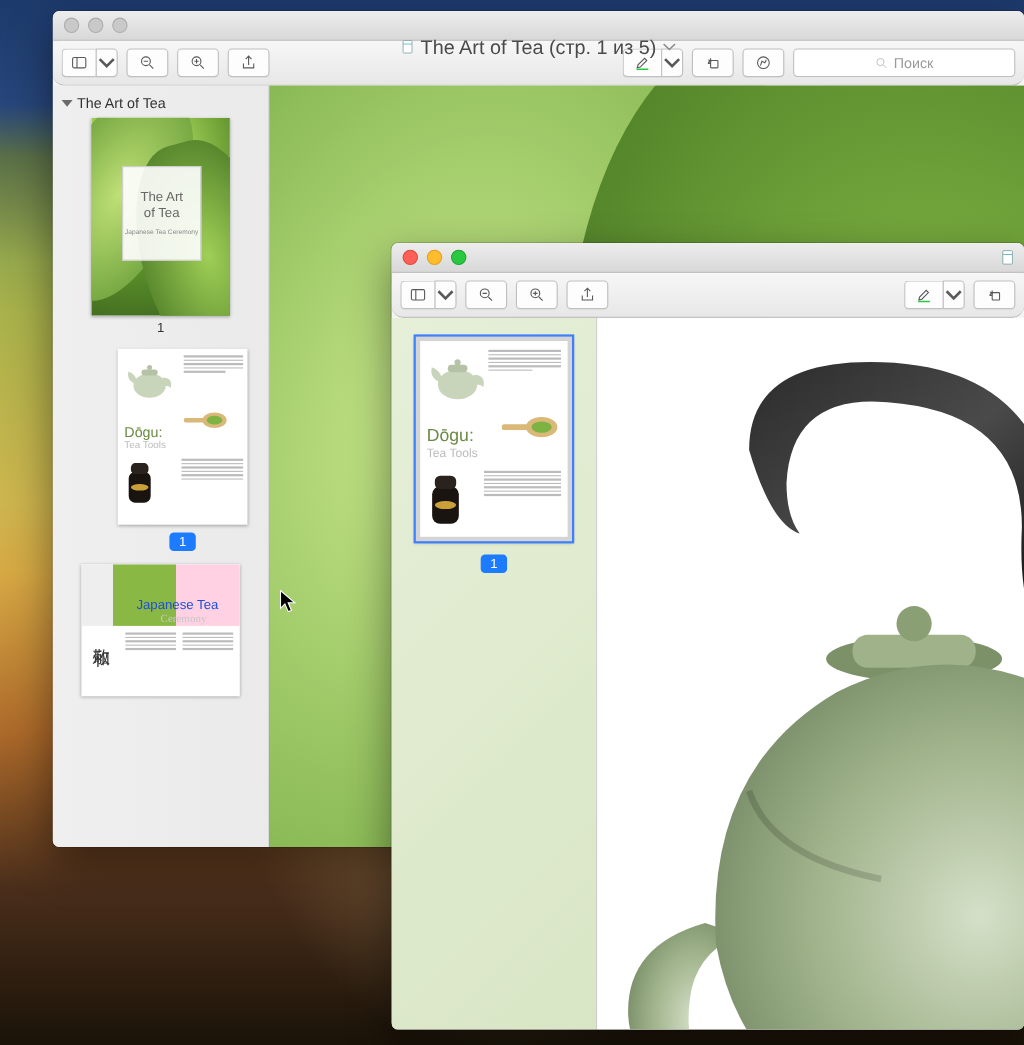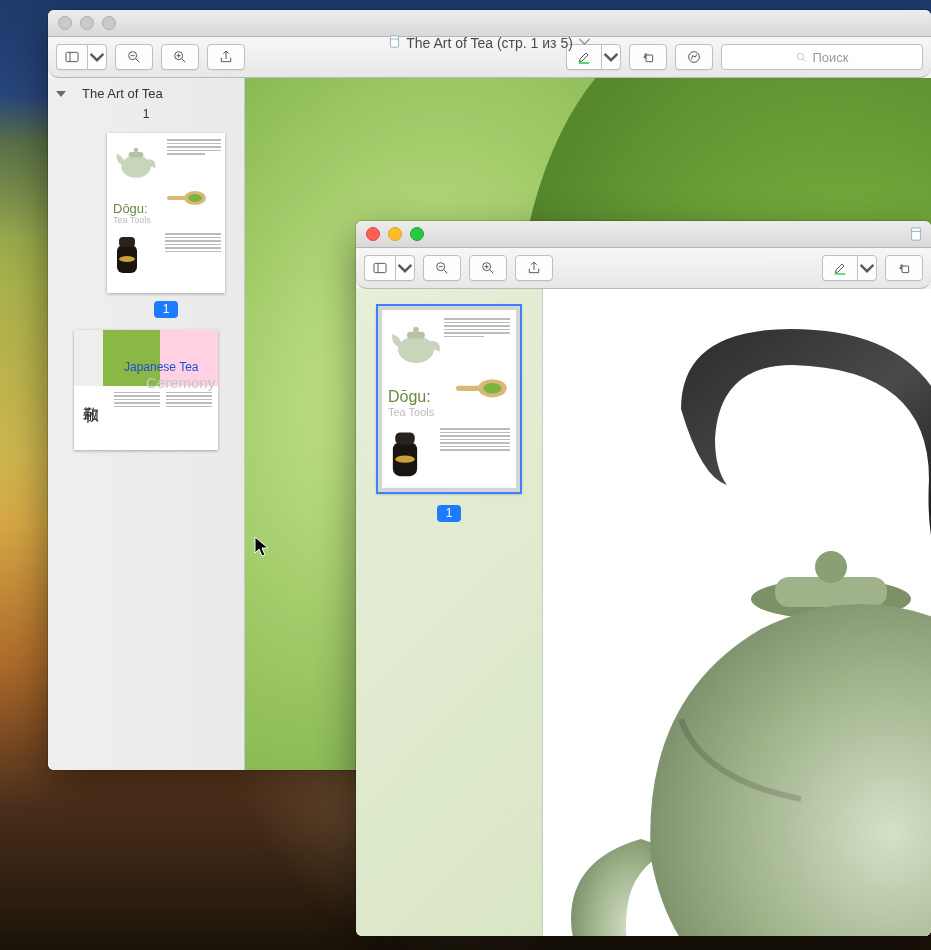--- a/index.html
+++ b/index.html
@@ -10,35 +10,35 @@
   linear-gradient(180deg,#1b3a6a 0%,#2a4a7f 10%,#697d3d 15%,#9fb14a 25%,#cdb54e 48%,#d6a844 55%,#ad6a2a 70%,#4a2e1b 85%,#1a1308 100%);
 }
 .window{position:absolute;background:#f4f4f4;border-radius:6px;box-shadow:0 15px 40px rgba(0,0,0,.45),0 0 0 1px rgba(0,0,0,.15);overflow:hidden;display:flex;flex-direction:column;}
 .titlebar{height:26px;background:linear-gradient(#ededed,#d8d8d8);border-bottom:1px solid #b6b6b6;display:flex;align-items:center;position:relative;}
 .traffic{display:flex;gap:8px;margin-left:10px;}
 .tl{width:12px;height:12px;border-radius:50%;}
 .tl.r{background:#ff5f57;border:1px solid #e1483f;}
 .tl.y{background:#ffbd2e;border:1px solid #e1a11e;}
 .tl.g{background:#28c940;border:1px solid #1fa532;}
 .tl.d{background:#c9c9c9;border:1px solid #adadad;}
-.title{position:absolute;left:0;right:0;text-align:center;font-size:14px;color:#4a4a4a;display:flex;align-items:center;justify-content:center;gap:5px;margin-top:40px;}
+.title{position:absolute;left:0;right:0;text-align:center;font-size:18px;color:#4a4a4a;display:flex;align-items:center;justify-content:center;gap:5px;margin-top:40px;}
 .title svg{width:13px;height:13px;}
 .toolbar{height:40px;background:linear-gradient(#f7f7f7,#e7e7e7);border-bottom:1px solid #b9b9b9;display:flex;align-items:center;padding:0 8px;gap:8px;border-radius:11px;}
 .spacer{flex:1;}
 .btn{height:24px;background:#fdfdfd;border:1px solid #bfbfbf;border-radius:4px;display:flex;align-items:center;justify-content:center;color:#595959;box-shadow:0 1px 0 rgba(0,0,0,.05);}
 .btn svg{width:16px;height:16px;stroke:#595959;stroke-width:1.5;fill:none;}
 .btn-group{display:flex;}
 .btn-group .btn{border-radius:0;border-right:none;}
 .btn-group .btn:first-child{border-radius:4px 0 0 4px;}
 .btn-group .btn:last-child{border-radius:0 4px 4px 0;border-right:1px solid #bfbfbf;}
 .search{height:24px;flex:0 0 200px;background:#fff;border:1px solid #bfbfbf;border-radius:4px;display:flex;align-items:center;color:#9a9a9a;font-size:13px;justify-content:center;gap:4px;}
 .search svg{width:13px;height:13px;stroke:#9a9a9a;fill:none;}
 .body{flex:1;display:flex;min-height:0;}
 .sidebar{width:196px;background:linear-gradient(90deg,#efefef,#eaeaea);border-right:1px solid #c8c8c8;overflow:hidden;padding:6px 0;}
-.sidebar-hdr{display:flex;align-items:center;gap:16px;padding:2px 8px 6px;font-size:13px;color:#333;}
+.sidebar-hdr{display:flex;align-items:center;gap:4px;padding:2px 8px 6px;font-size:13px;color:#333;}
 .tri{width:0;height:0;border-left:5px solid transparent;border-right:5px solid transparent;border-top:6px solid #6a6a6a;}
 .thumbs{display:flex;flex-direction:column;align-items:center;gap:4px;}
 .thumb{background:#fff;box-shadow:0 1px 3px rgba(0,0,0,.3);position:relative;}
 .pg-label{font-size:12px;color:#333;margin-bottom:8px;}
 .pg-badge{display:inline-flex;align-items:center;justify-content:center;min-width:18px;height:17px;background:#1d7bff;color:#fff;font-size:12px;font-weight:500;border-radius:4px;padding:0 3px;}
 .selected{outline:2px solid #3d7fff;outline-offset:-1px;}
 
 
 .cover{width:126px;height:180px;position:relative;overflow:hidden;}
 .leafbg{position:absolute;inset:0;background:radial-gradient(circle at 30% 20%,#f4ffe0,#a6d35a 25%,#5a8f2a 60%,#39611c 100%);}
@@ -53,21 +53,21 @@
 .line{height:1.5px;background:#bbb;margin-bottom:2px;}
 .dogu-title{position:absolute;left:6px;top:68px;font-size:13px;color:#6a8a42;}
 .dogu-sub{position:absolute;left:6px;top:82px;font-size:9px;color:#bbb;}
 .teapot-mini{position:absolute;left:6px;top:6px;width:46px;height:42px;}
 .matcha{position:absolute;left:60px;top:54px;width:40px;height:22px;}
 .canister{position:absolute;left:6px;top:102px;width:28px;height:40px;}
 
 .jtea{width:144px;height:120px;background:#fff;position:relative;overflow:hidden;}
 .jtea-band{position:absolute;left:0;right:0;top:0;height:56px;background:linear-gradient(90deg,#eee 20%,#8ab845 20%,#8ab845 60%,#ffd1e2 60%);}
 .jtea-title{position:absolute;left:50px;top:30px;font-size:12px;color:#1d4ed8;}
-.jtea-sub{position:absolute;left:72px;top:44px;font-size:15px;color:#c7c7c7;}
+.jtea-sub{position:absolute;left:72px;top:44px;font-size:10px;color:#c7c7c7;font-family:Liberation Serif, serif;}
 
 .content{flex:1;position:relative;overflow:hidden;}
 .content.leaf{background:radial-gradient(circle at 30% 20%,#f4ffe0,#a6d35a 25%,#5a8f2a 55%,#355b1a 100%);}
 .content.leaf::before{content:"";position:absolute;width:600px;height:900px;left:-150px;top:-150px;background:radial-gradient(#c8e78b,#6aa33a);border-radius:50%/60%;transform:rotate(20deg);}
 .content.leaf::after{content:"";position:absolute;width:700px;height:1000px;right:-300px;top:-100px;background:radial-gradient(#93c94d,#3f6f1f);border-radius:50%/60%;transform:rotate(-15deg);}
 
 
 .win2-sidebar{width:186px;}
 .win2 .content{background:#fff;}
 .kettle{position:absolute;right:-60px;top:10px;width:460px;height:720px;}
@@ -176,20 +176,28 @@
       <span>Поиск</span>
     </div>
   </div>
   <div class="body">
     <div class="sidebar">
       <div class="sidebar-hdr">
         <span class="tri"></span>
         <span>The Art of Tea</span>
       </div>
       <div class="thumbs">
+        <div class="thumb cover">
+          <div class="leafbg"></div>
+          <div class="card">
+            <div>The Art</div>
+            <div>of Tea</div>
+            <div class="cap">Japanese Tea Ceremony</div>
+          </div>
+        </div>
         <div class="pg-label">1</div>
 
         <div class="thumb dogu" style="margin-left:40px">
           <div class="teapot-mini">
             <svg class="teapot-svg" viewBox="0 0 50 45">
                 <ellipse class="body" cx="25" cy="30" rx="16" ry="12"></ellipse>
                 <path class="body" d="M10 28q-8 -4 -6 -12 q6 2 8 8"></path>
                 <rect class="lid" x="17" y="14" width="16" height="6" rx="3"></rect>
                 <circle class="lid" cx="25" cy="12" r="2.5"></circle>
                 <path class="body" d="M38 22 q10 0 8 10 q-2 -2 -6 -2"></path>

